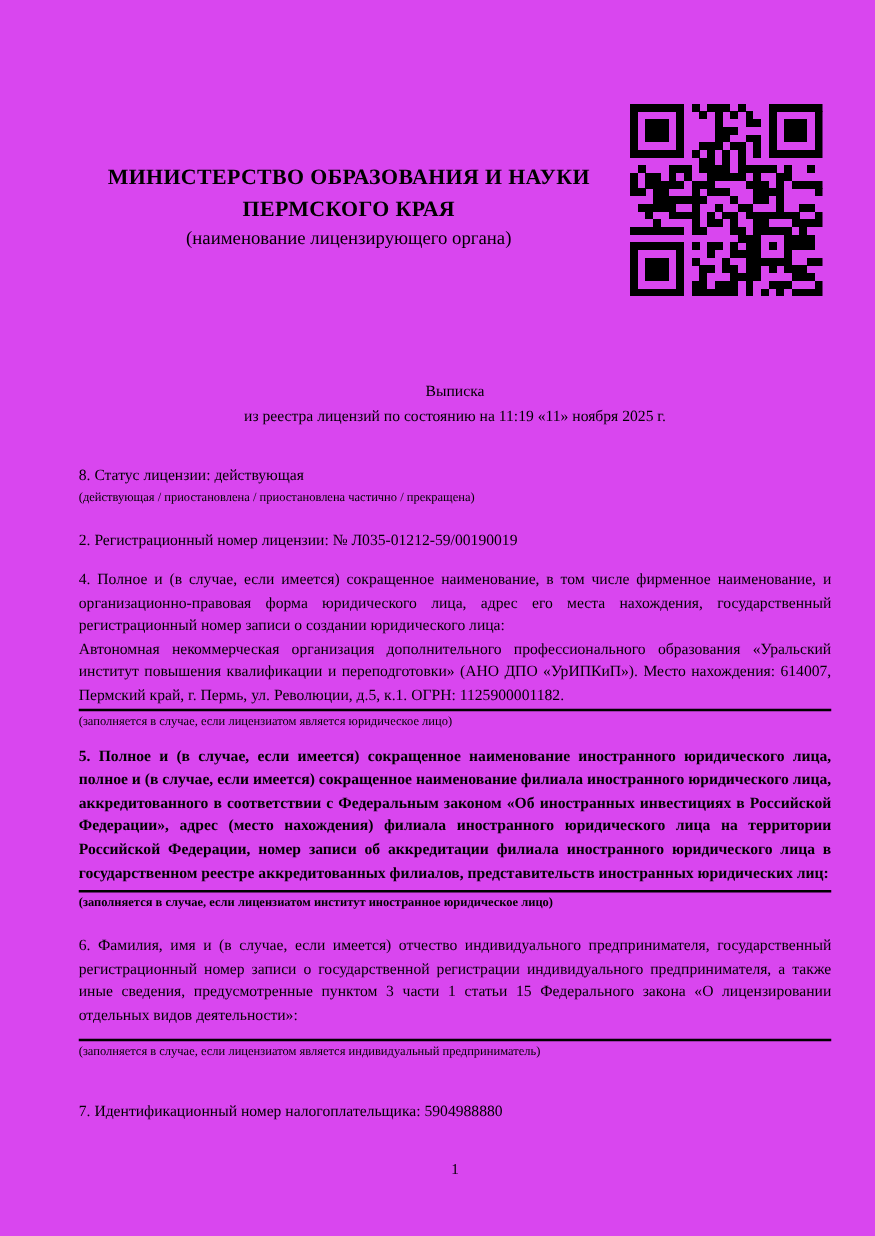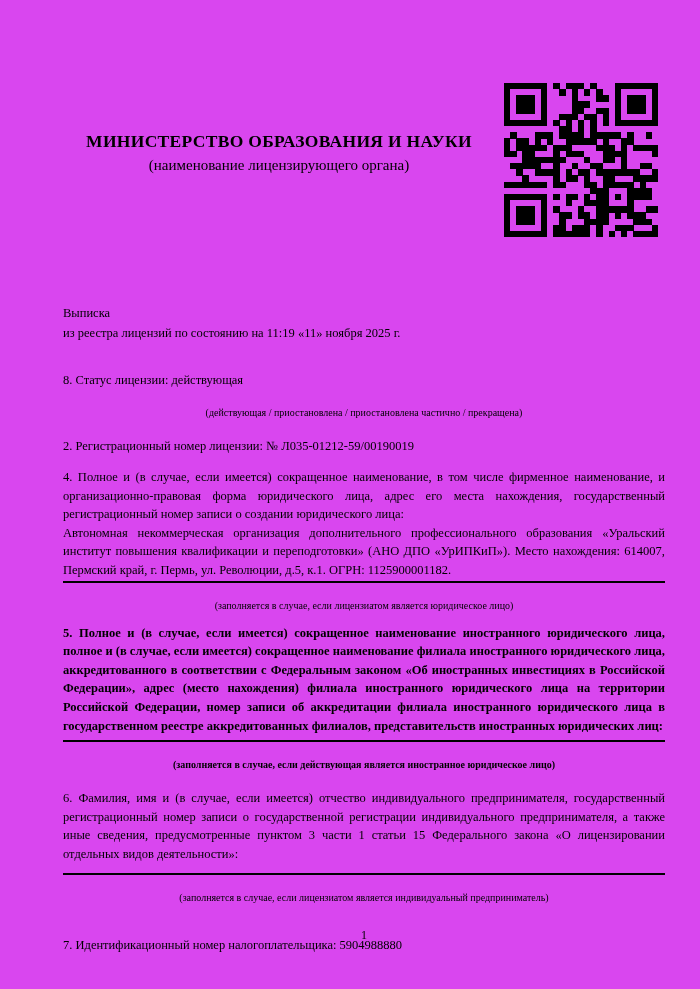--- a/index.html
+++ b/index.html
@@ -49,32 +49,32 @@
   
   .content {
     position: absolute;
     top: 303px;
     left: 63px;
     width: 602px;
     font-size: 12.5px;
     line-height: 19px;
   }
   .doc-title {
+    text-align: center;
     line-height: 20px;
   }
   .just {
     text-align: justify;
     line-height: 18.6px;
   }
   .line { line-height: 19px; }
   .center-caption {
-    text-align: center;
     font-size: 10px;
     line-height: 13px;
-    margin-top: 16px;
+    margin-top: 2px;
   }
   .rule {
     border-top: 2px solid #000000;
     height: 0;
     margin-top: 1px;
   }
   .sec1 { margin-top: 28px; }
   .sec2 { margin-top: 18px; }
   .sec3 { margin-top: 13px; }
   .sec4 { margin-top: 12px; }
@@ -92,20 +92,21 @@
     font-size: 12px;
   }
 </style>
 </head>
 <body>
 
 <div class="page">
 
   <div class="header-block">
     <div class="ministry-name">МИНИСТЕРСТВО ОБРАЗОВАНИЯ И НАУКИ</div>
+    <div class="ministry-name">ПЕРМСКОГО КРАЯ</div>
     <div class="ministry-caption">(наименование лицензирующего органа)</div>
   </div>
 
   <div class="qr">
     <svg viewBox="0 0 25 25" shape-rendering="crispEdges" aria-hidden="true">
         <rect x="0" y="0" width="1.03" height="1.03"></rect>
         <rect x="1" y="0" width="1.03" height="1.03"></rect>
         <rect x="2" y="0" width="1.03" height="1.03"></rect>
         <rect x="3" y="0" width="1.03" height="1.03"></rect>
         <rect x="4" y="0" width="1.03" height="1.03"></rect>
@@ -460,21 +461,21 @@
     <div class="sec4">
       <div class="just">4. Полное и (в случае, если имеется) сокращенное наименование, в том числе фирменное наименование, и организационно-правовая форма юридического лица, адрес его места нахождения, государственный регистрационный номер записи о создании юридического лица:</div>
       <div class="just">Автономная некоммерческая организация дополнительного профессионального образования «Уральский институт повышения квалификации и переподготовки» (АНО ДПО «УрИПКиП»). Место нахождения: 614007, Пермский край, г. Пермь, ул. Революции, д.5, к.1. ОГРН: 1125900001182.</div>
       <div class="rule"></div>
       <div class="center-caption">(заполняется в случае, если лицензиатом является юридическое лицо)</div>
     </div>
 
     <div class="sec5">
       <div class="just">5. Полное и (в случае, если имеется) сокращенное наименование иностранного юридического лица, полное и (в случае, если имеется) сокращенное наименование филиала иностранного юридического лица, аккредитованного в соответствии с Федеральным законом «Об иностранных инвестициях в Российской Федерации», адрес (место нахождения) филиала иностранного юридического лица на территории Российской Федерации, номер записи об аккредитации филиала иностранного юридического лица в государственном реестре аккредитованных филиалов, представительств иностранных юридических лиц:</div>
       <div class="rule"></div>
-      <div class="center-caption">(заполняется в случае, если действующая является иностранное юридическое лицо)</div>
+      <div class="center-caption">(заполняется в случае, если лицензиатом институт иностранное юридическое лицо)</div>
     </div>
 
     <div class="sec6">
       <div class="just">6. Фамилия, имя и (в случае, если имеется) отчество индивидуального предпринимателя, государственный регистрационный номер записи о государственной регистрации индивидуального предпринимателя, а также иные сведения, предусмотренные пунктом 3 части 1 статьи 15 Федерального закона «О лицензировании отдельных видов деятельности»:</div>
       <div class="rule"></div>
       <div class="center-caption">(заполняется в случае, если лицензиатом является индивидуальный предприниматель)</div>
     </div>
 
     <div class="sec7">
       <div class="line">7. Идентификационный номер налогоплательщика: 5904988880</div>

